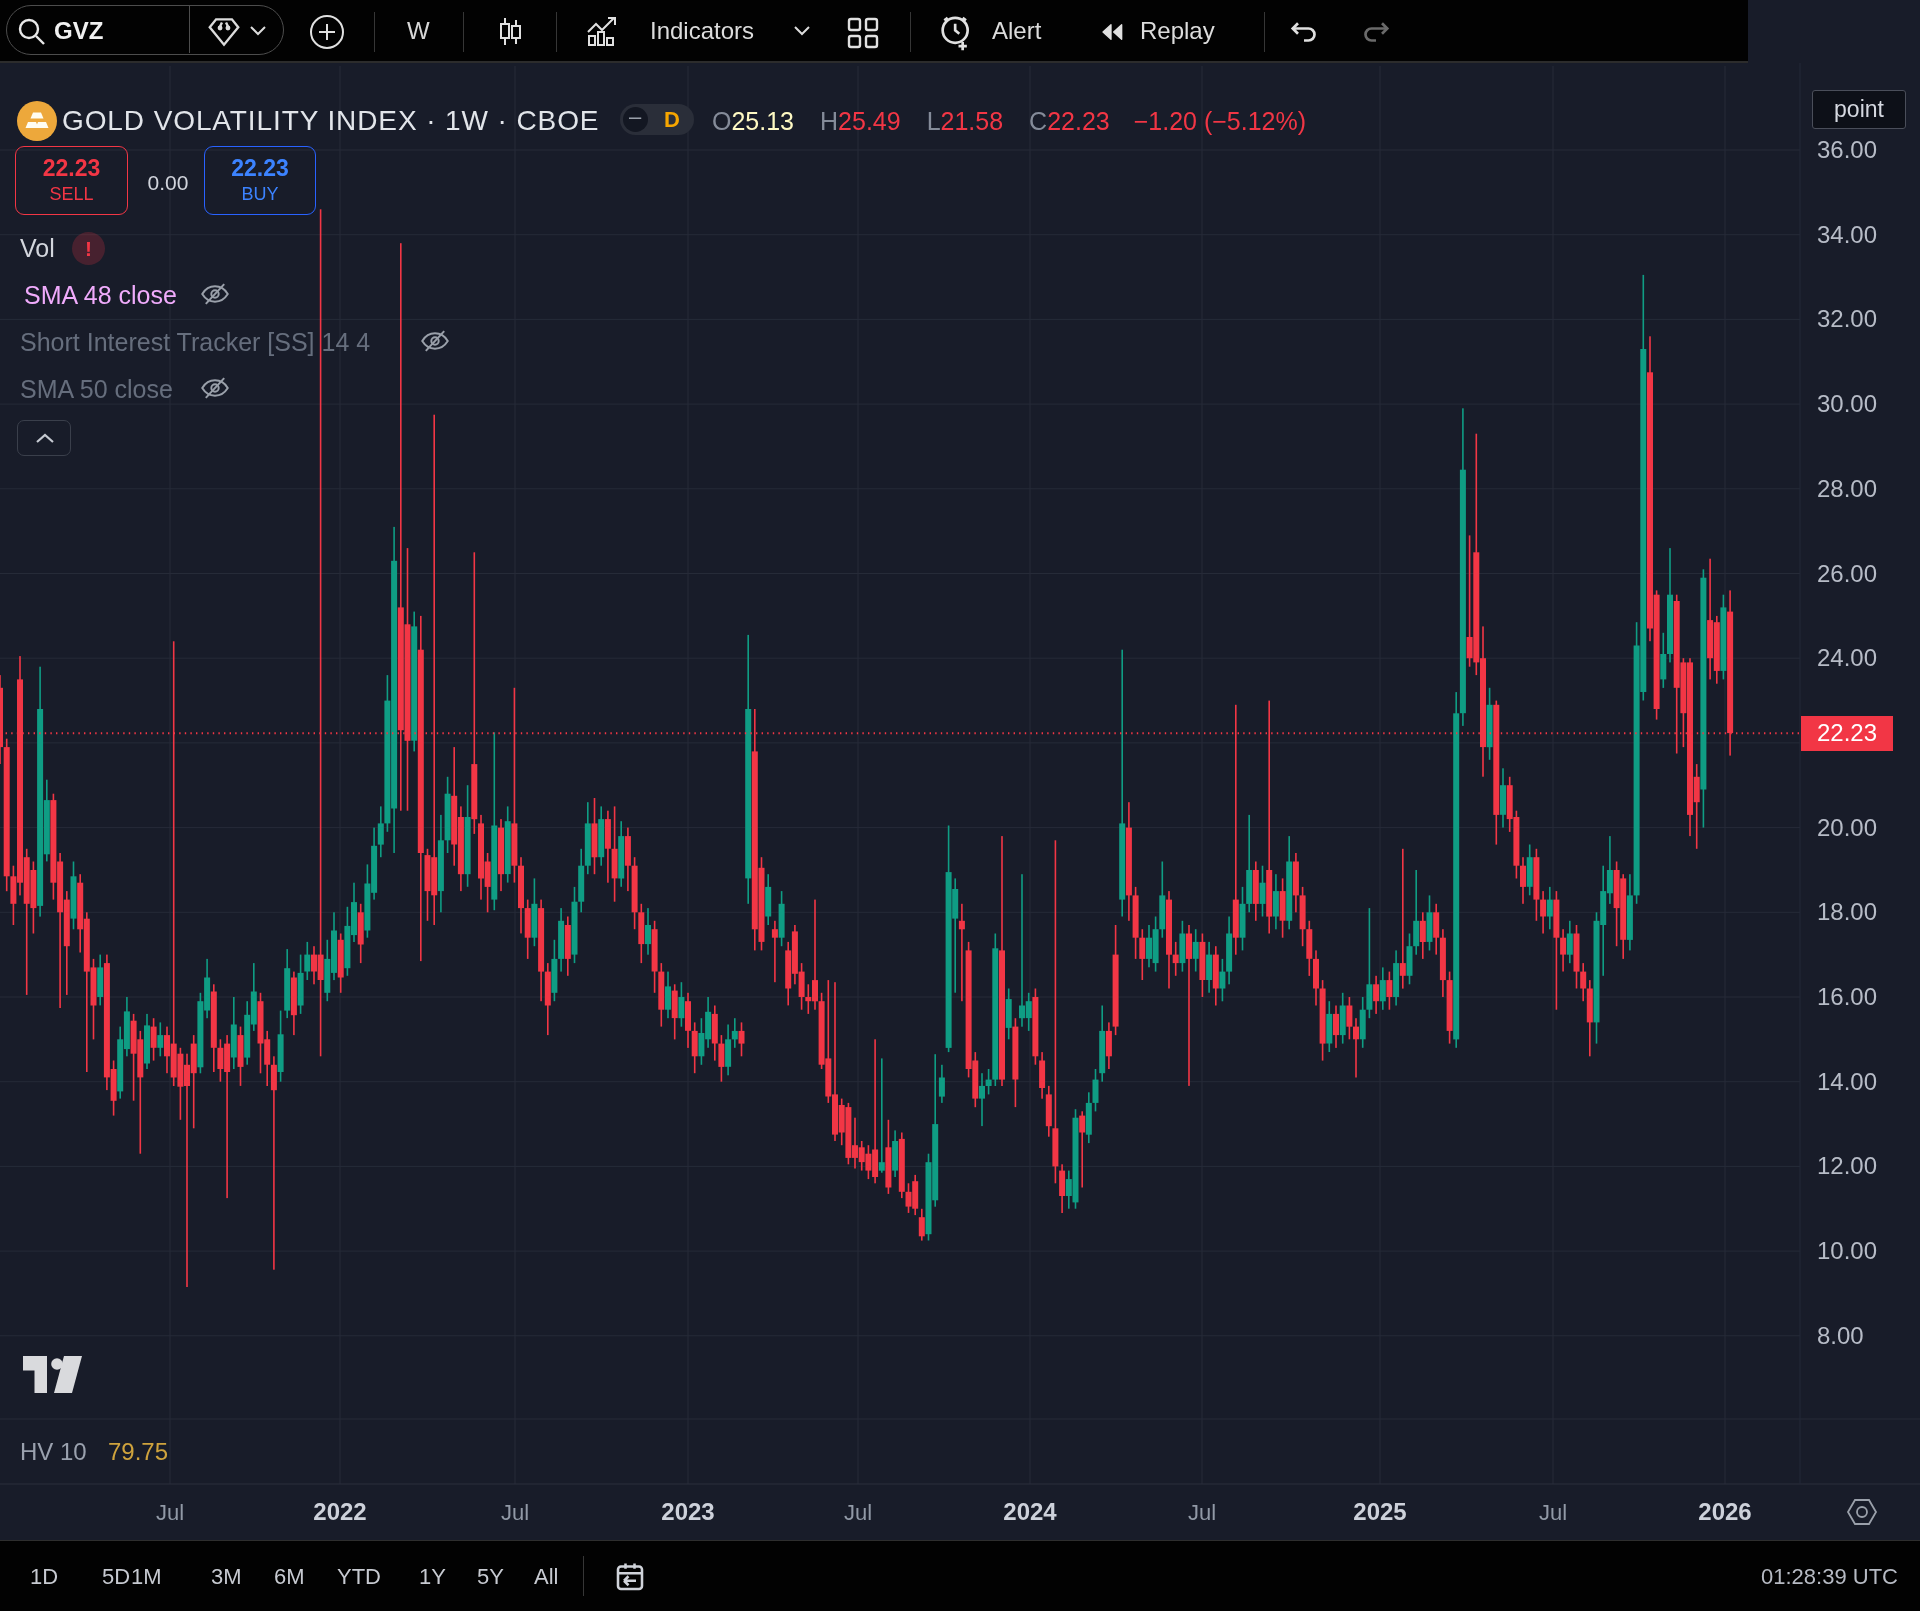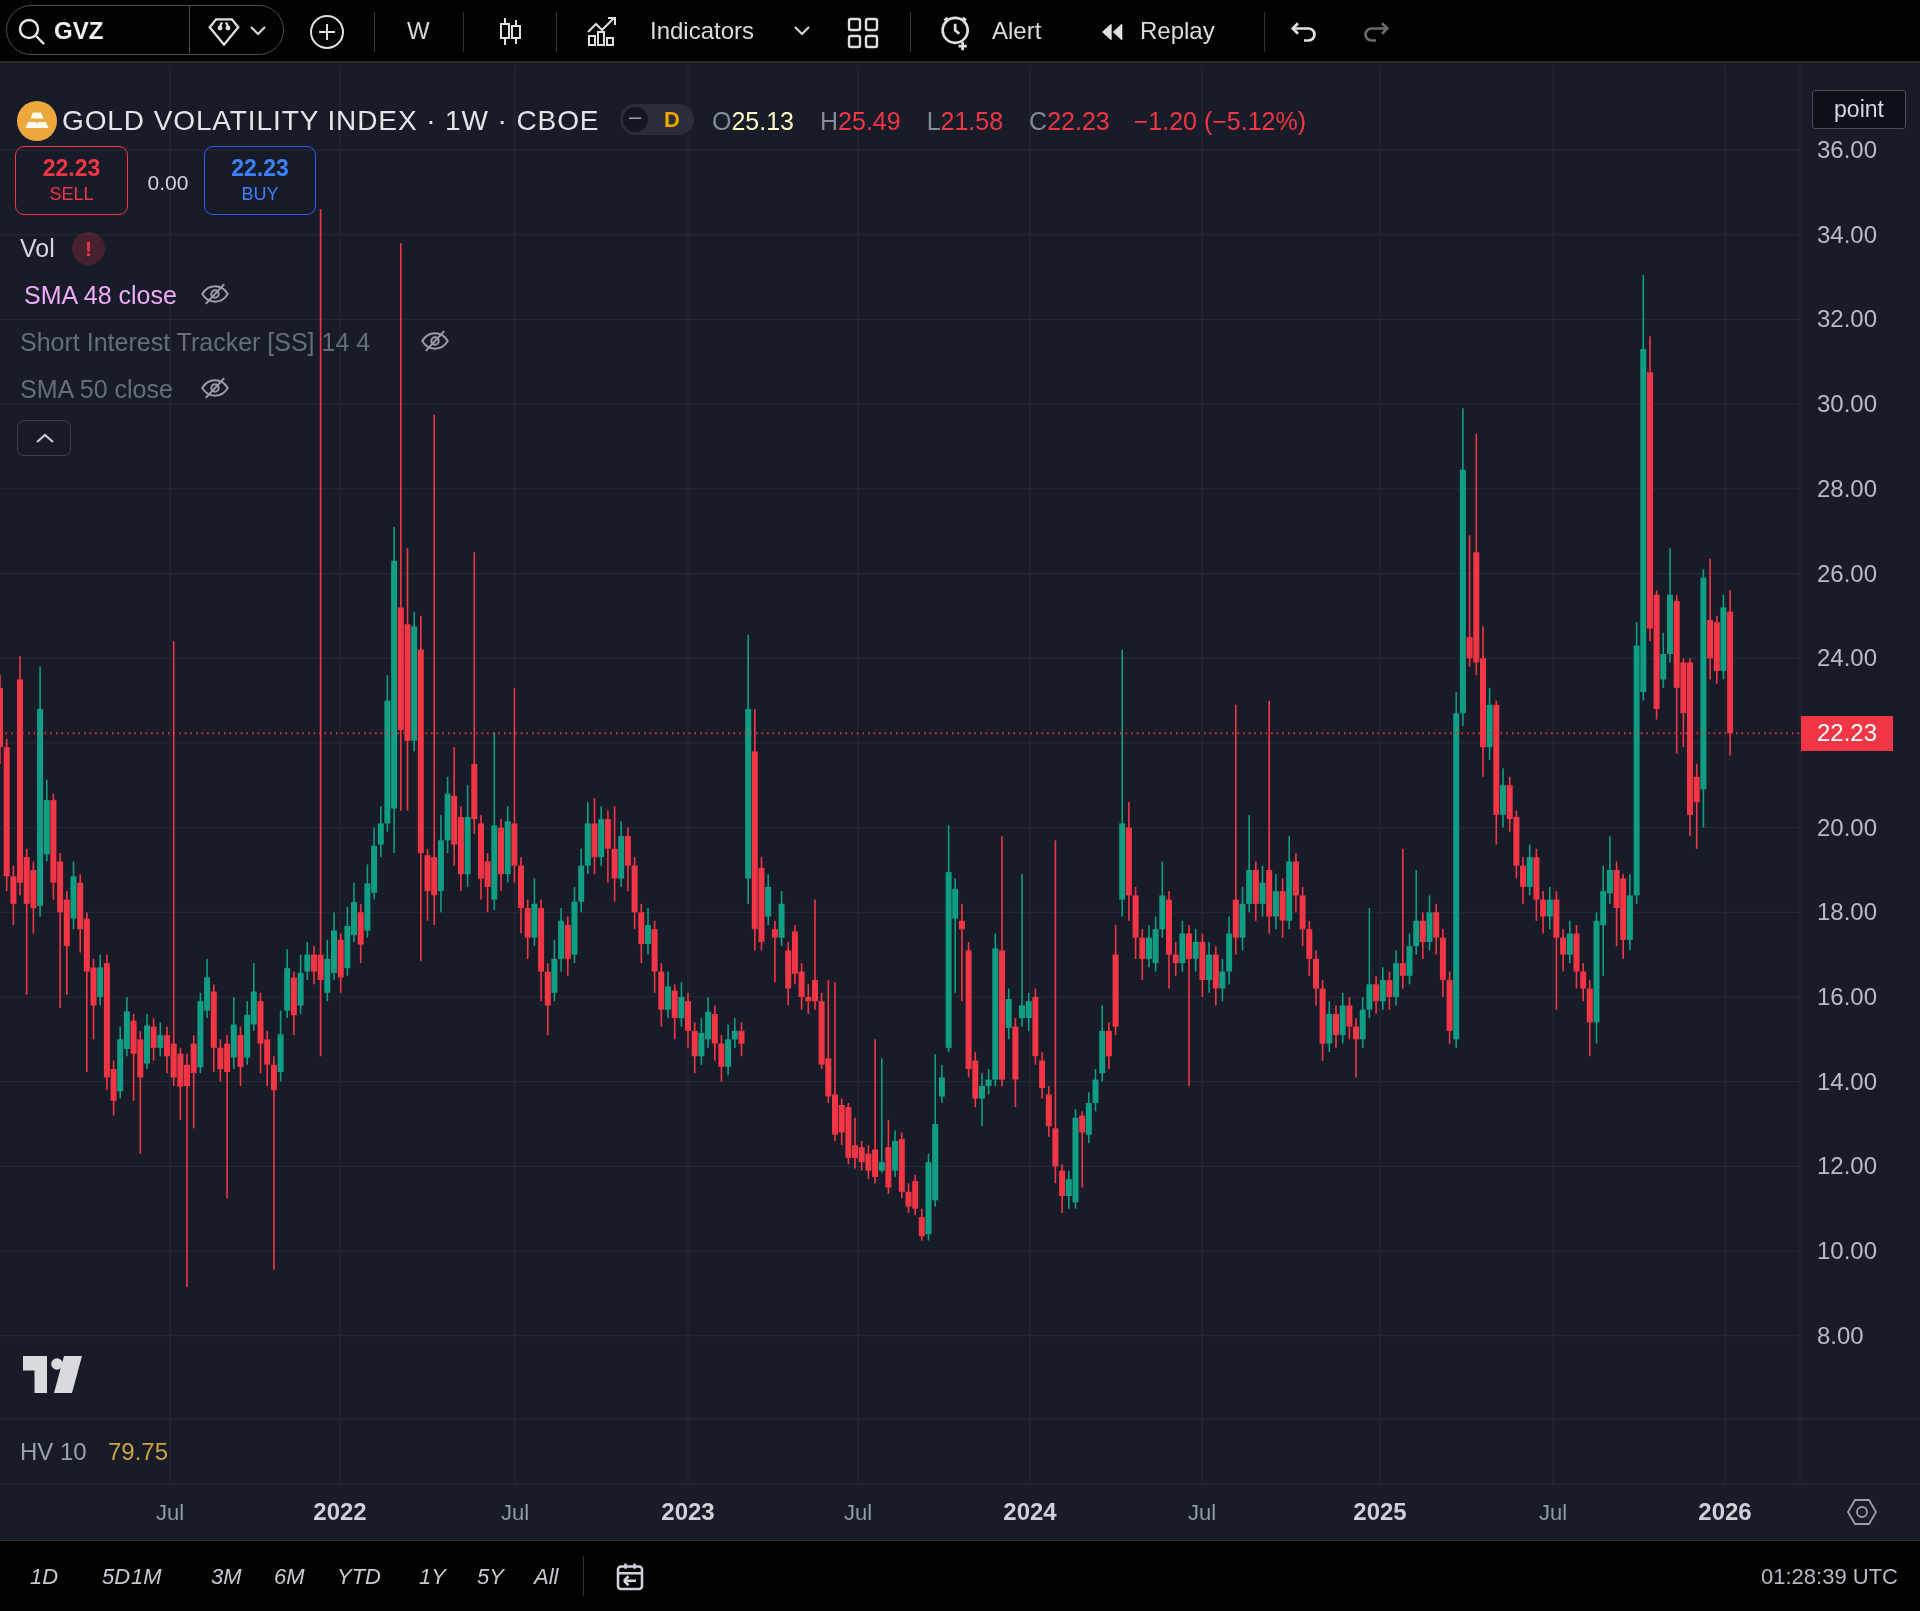--- a/index.html
+++ b/index.html
@@ -1,32 +1,32 @@
 <!DOCTYPE html>
 <html><head><meta charset="utf-8">
 <style>
 * { margin:0; padding:0; box-sizing:border-box; }
 html,body { width:1920px; height:1611px; background:#181c29; overflow:hidden;
   font-family:"Liberation Sans", sans-serif; }
-#topbar { position:absolute; left:0; top:0; width:1920px; height:63px; background:#020202;
+#topbar { position:absolute; left:0; top:0; width:1748px; height:63px; background:#020202;
   border-bottom:2px solid #2c2c2c; }
 .tbtxt { position:absolute; color:#dcdcdc; font-size:24px; top:17px; }
 .tbdiv { position:absolute; top:12px; width:1px; height:40px; background:#363636; }
 #searchpill { position:absolute; left:6px; top:5px; width:278px; height:50px; border:1.5px solid #4d4d4d;
   border-radius:26px; }
 #searchpill .inner { position:absolute; left:182px; top:0; width:1px; height:47px; background:#4d4d4d; }
 .chart-label { position:absolute; color:#dde1e7; white-space:nowrap; }
 #legend { position:absolute; left:0; top:63px; width:1920px; height:600px; z-index:5;margin-top:12px; }
 svg.icon { vertical-align:middle; }
 #pricelabels text { fill:#b7bcc7; font-size:24px; font-family:"Liberation Sans",sans-serif; }
 .tmon { fill:#9199a6; font-size:22px; text-anchor:middle; font-family:"Liberation Sans",sans-serif; }
 .tyr { fill:#cdd1da; font-size:24px; font-weight:bold; text-anchor:middle; font-family:"Liberation Sans",sans-serif; }
 #botbar { position:absolute; left:0; top:1540px; width:1920px; height:71px; background:#020202;
   border-top:1px solid #2e2e2e; color:#c7cad1; font-size:22px; }
-#botbar span.rng { position:absolute; top:23px;font-style:italic; }
+#botbar span.rng { position:absolute; top:23px; }
 </style></head>
 <body>
 
 <svg id="chart" width="1920" height="1477" viewBox="0 63 1920 1477" style="position:absolute;left:0;top:63px">
   <rect x="0" y="63" width="1920" height="1477" fill="#181c29"></rect>
   <g stroke="#262b38" stroke-width="1">
       <line x1="0" y1="1335.8" x2="1800" y2="1335.8"></line>
 <line x1="0" y1="1251.1" x2="1800" y2="1251.1"></line>
 <line x1="0" y1="1166.4" x2="1800" y2="1166.4"></line>
 <line x1="0" y1="1081.7" x2="1800" y2="1081.7"></line>

